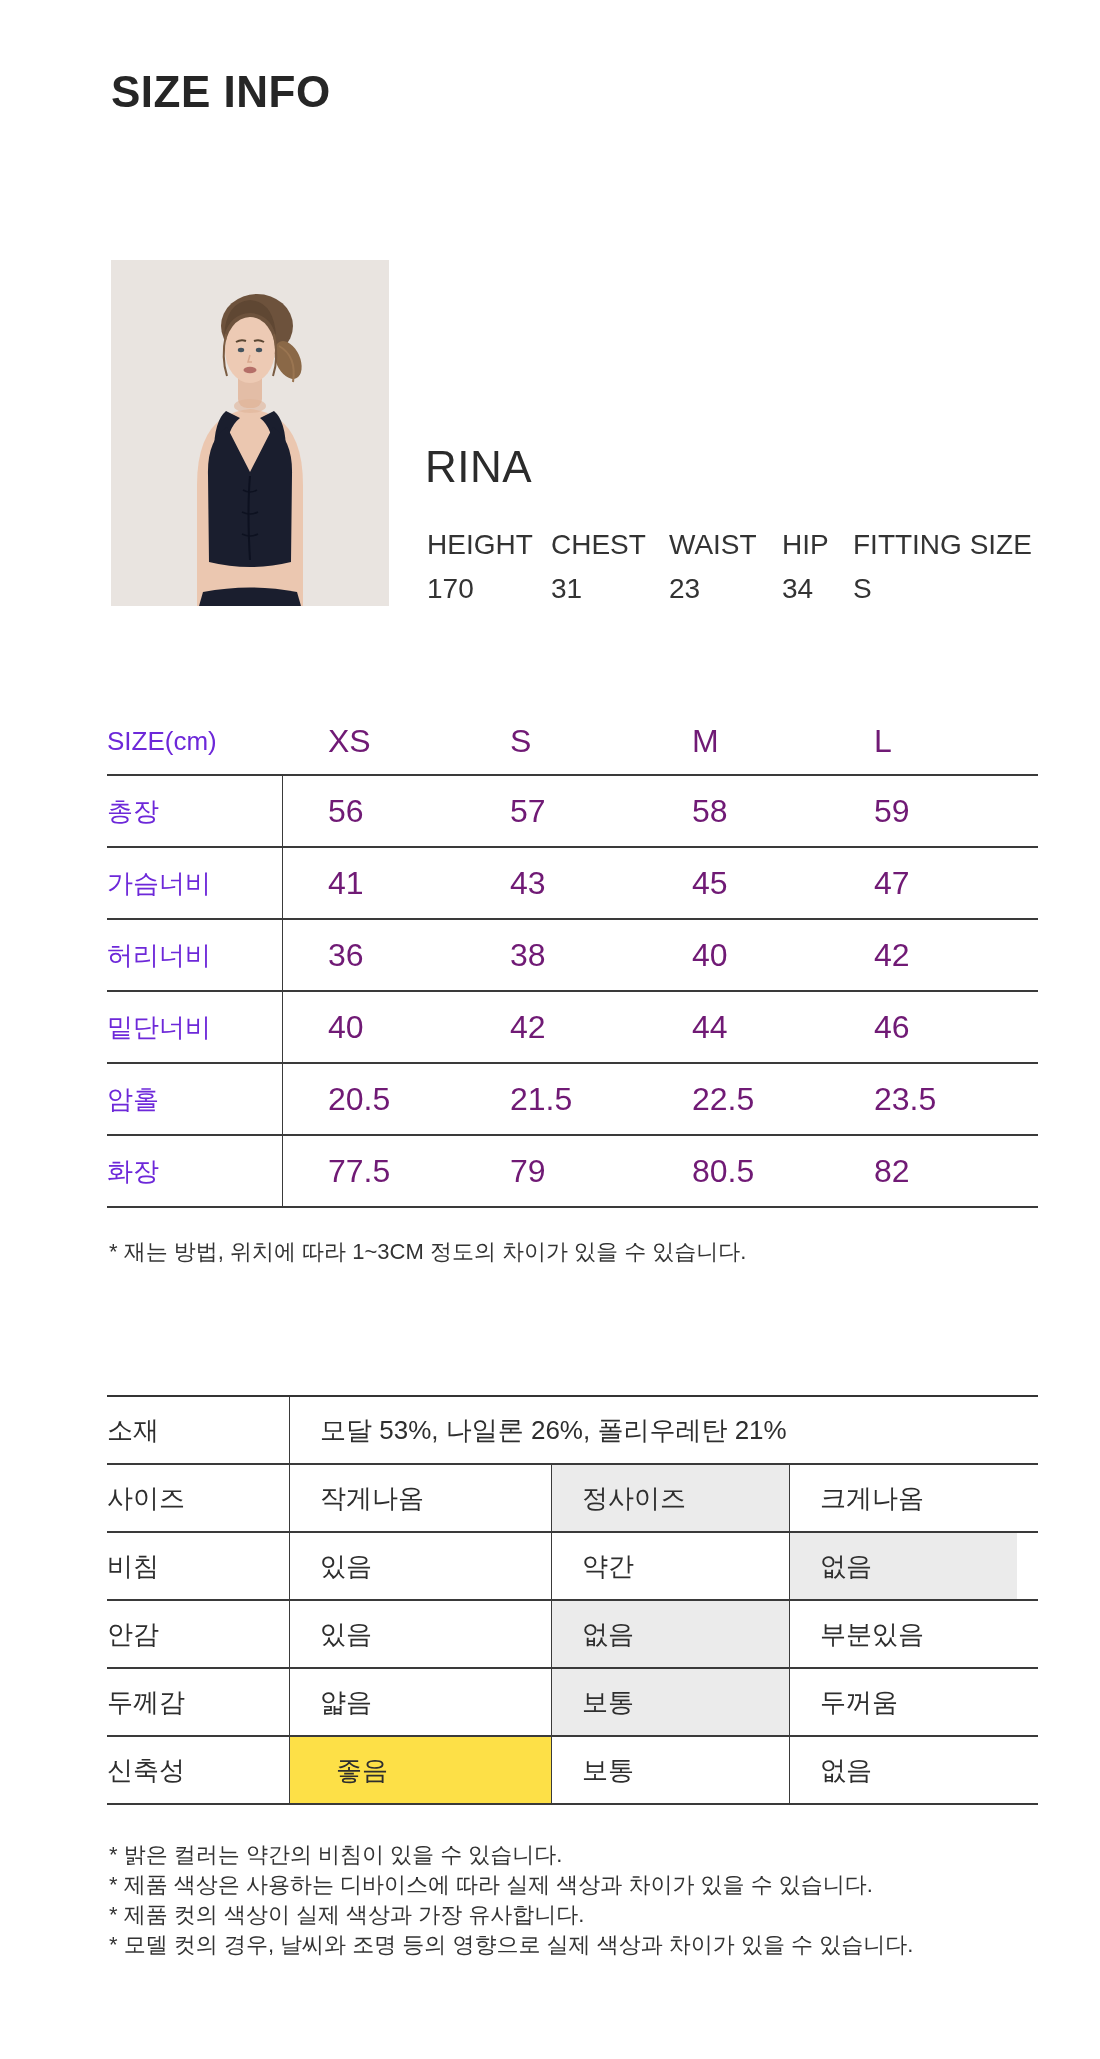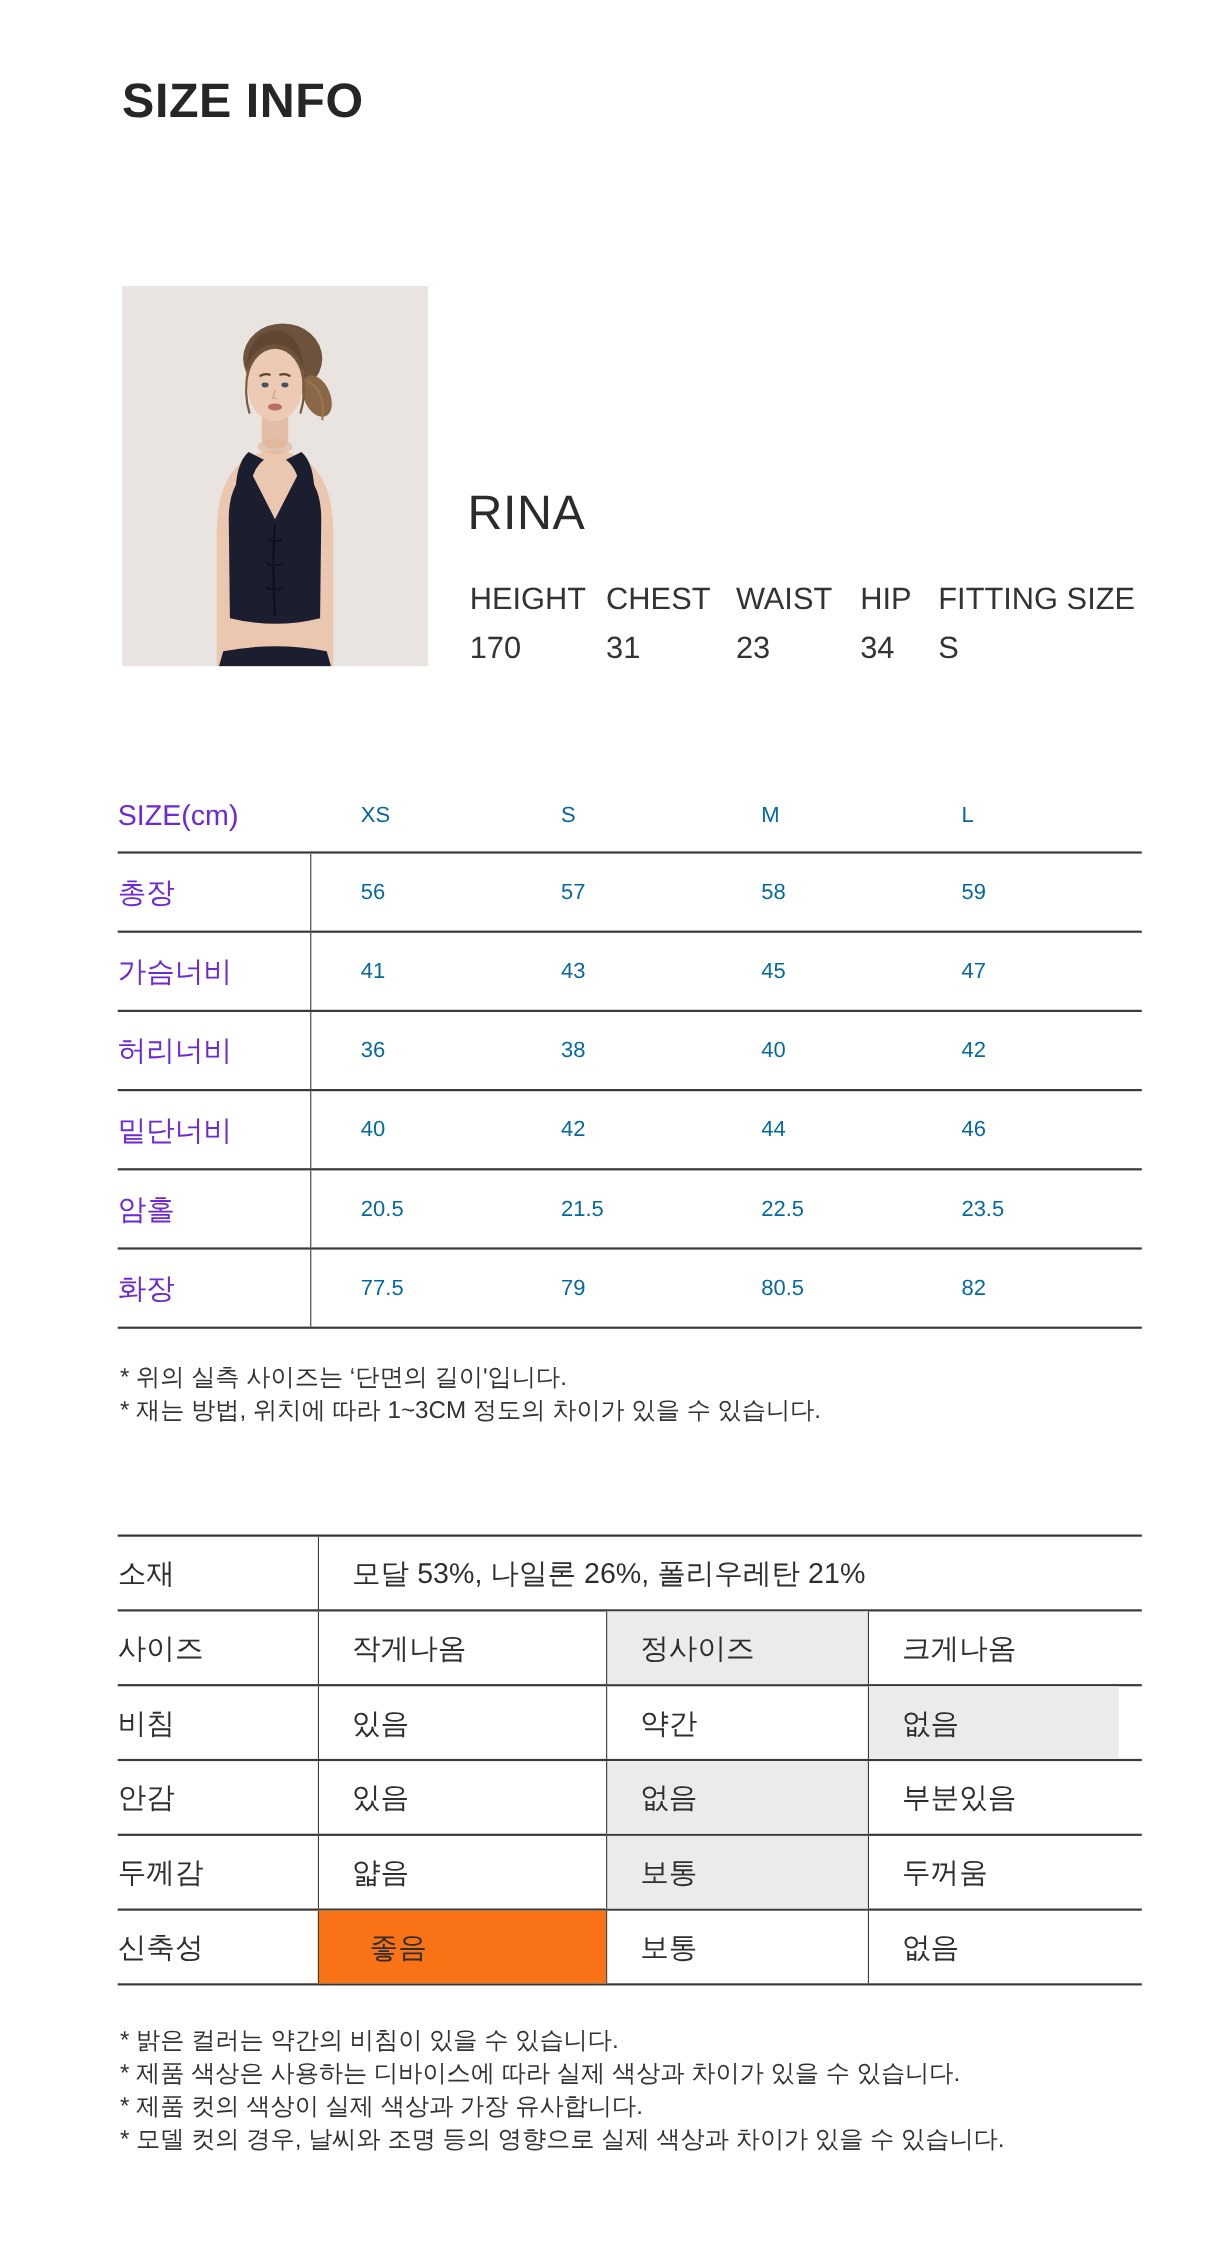--- a/index.html
+++ b/index.html
@@ -27,21 +27,21 @@
   .meas-label{font-size:28px;line-height:30px;color:#333;}
   .meas-value{font-size:28px;line-height:30px;color:#333;margin-top:14px;}
 
   
   .size-table{position:absolute;left:86px;top:709px;width:931px;}
   .st-row{display:flex;align-items:center;box-sizing:border-box;border-bottom:2px solid #3a3a3a;}
   .st-row.head{height:67px;}
   .st-row.body{height:72px;align-items:center;}
   .st-label{width:176px;box-sizing:border-box;font-size:26px;color:#6d28d9;align-self:stretch;display:flex;align-items:center;}
   .st-row.body .st-label{border-right:1px solid #3a3a3a;}
-  .st-cell{width:182px;box-sizing:border-box;padding-left:45px;font-size:20px;color:#0369a1;}
+  .st-cell{width:182px;box-sizing:border-box;padding-left:45px;font-size:32px;color:#701a75;}
 
   
   .fabric-table{position:absolute;left:86px;top:1395px;width:931px;border-top:2px solid #343434;}
   .ft-row{display:flex;align-items:stretch;box-sizing:border-box;border-bottom:2px solid #3a3a3a;height:68px;}
   .ft-label{width:182px;box-sizing:border-box;display:flex;align-items:center;font-size:26px;color:#2e2e2e;}
   .ft-cell{box-sizing:border-box;display:flex;align-items:center;padding-left:30px;
            border-left:1px solid #3a3a3a;font-size:26px;color:#2e2e2e;}
   .ft-cell.c1{width:262px}.ft-cell.c2{width:238px}.ft-cell.c3{width:228px}
   .ft-cell.material{width:749px;}
 
@@ -165,21 +165,20 @@
     <div class="st-row body">
       <div class="st-label">화장</div>
       <div class="st-cell">77.5</div>
       <div class="st-cell">79</div>
       <div class="st-cell">80.5</div>
       <div class="st-cell">82</div>
     </div>
   </div>
 
   <div class="notes mid">
-    <div class="note-line">* 위의 실측 사이즈는 ‘단면의 길이'입니다.</div>
     <div class="note-line">* 재는 방법, 위치에 따라 1~3CM 정도의 차이가 있을 수 있습니다.</div>
   </div>
 
   <div class="fabric-table">
     <div class="ft-row">
       <div class="ft-label">소재</div>
       <div class="ft-cell material">모달 53%, 나일론 26%, 폴리우레탄 21%</div>
     </div>
 
     <div class="ft-row">
@@ -201,21 +200,21 @@
       <div class="ft-cell c3">부분있음</div>
     </div>
     <div class="ft-row">
       <div class="ft-label">두께감</div>
       <div class="ft-cell c1">얇음</div>
       <div class="ft-cell c2" style="background: rgb(235, 235, 235);">보통</div>
       <div class="ft-cell c3">두꺼움</div>
     </div>
     <div class="ft-row">
       <div class="ft-label">신축성</div>
-      <div class="ft-cell c1" style="background: #f97316; padding-left: 46px;">좋음</div>
+      <div class="ft-cell c1" style="background: #fde047; padding-left: 46px;">좋음</div>
       <div class="ft-cell c2">보통</div>
       <div class="ft-cell c3">없음</div>
     </div>
   </div>
 
   <div class="notes bottom">
     <div class="note-line">* 밝은 컬러는 약간의 비침이 있을 수 있습니다.</div>
     <div class="note-line">* 제품 색상은 사용하는 디바이스에 따라 실제 색상과 차이가 있을 수 있습니다.</div>
     <div class="note-line">* 제품 컷의 색상이 실제 색상과 가장 유사합니다.</div>
     <div class="note-line">* 모델 컷의 경우, 날씨와 조명 등의 영향으로 실제 색상과 차이가 있을 수 있습니다.</div>

